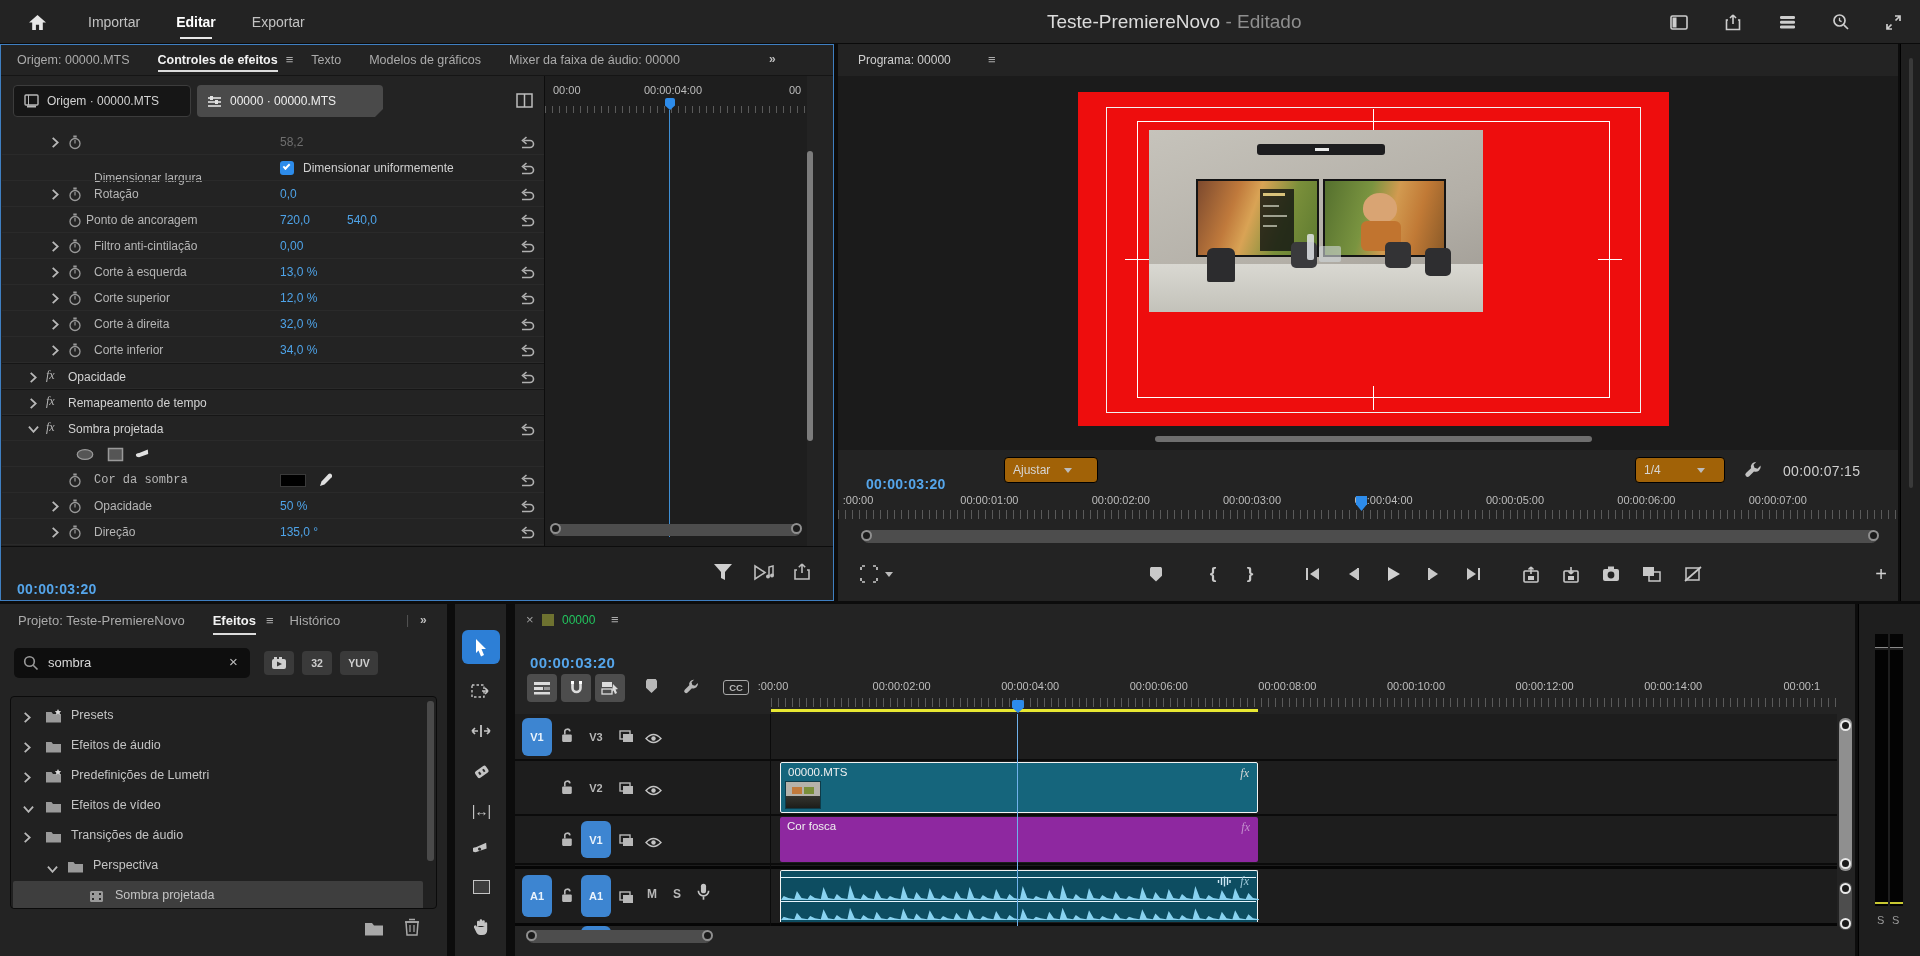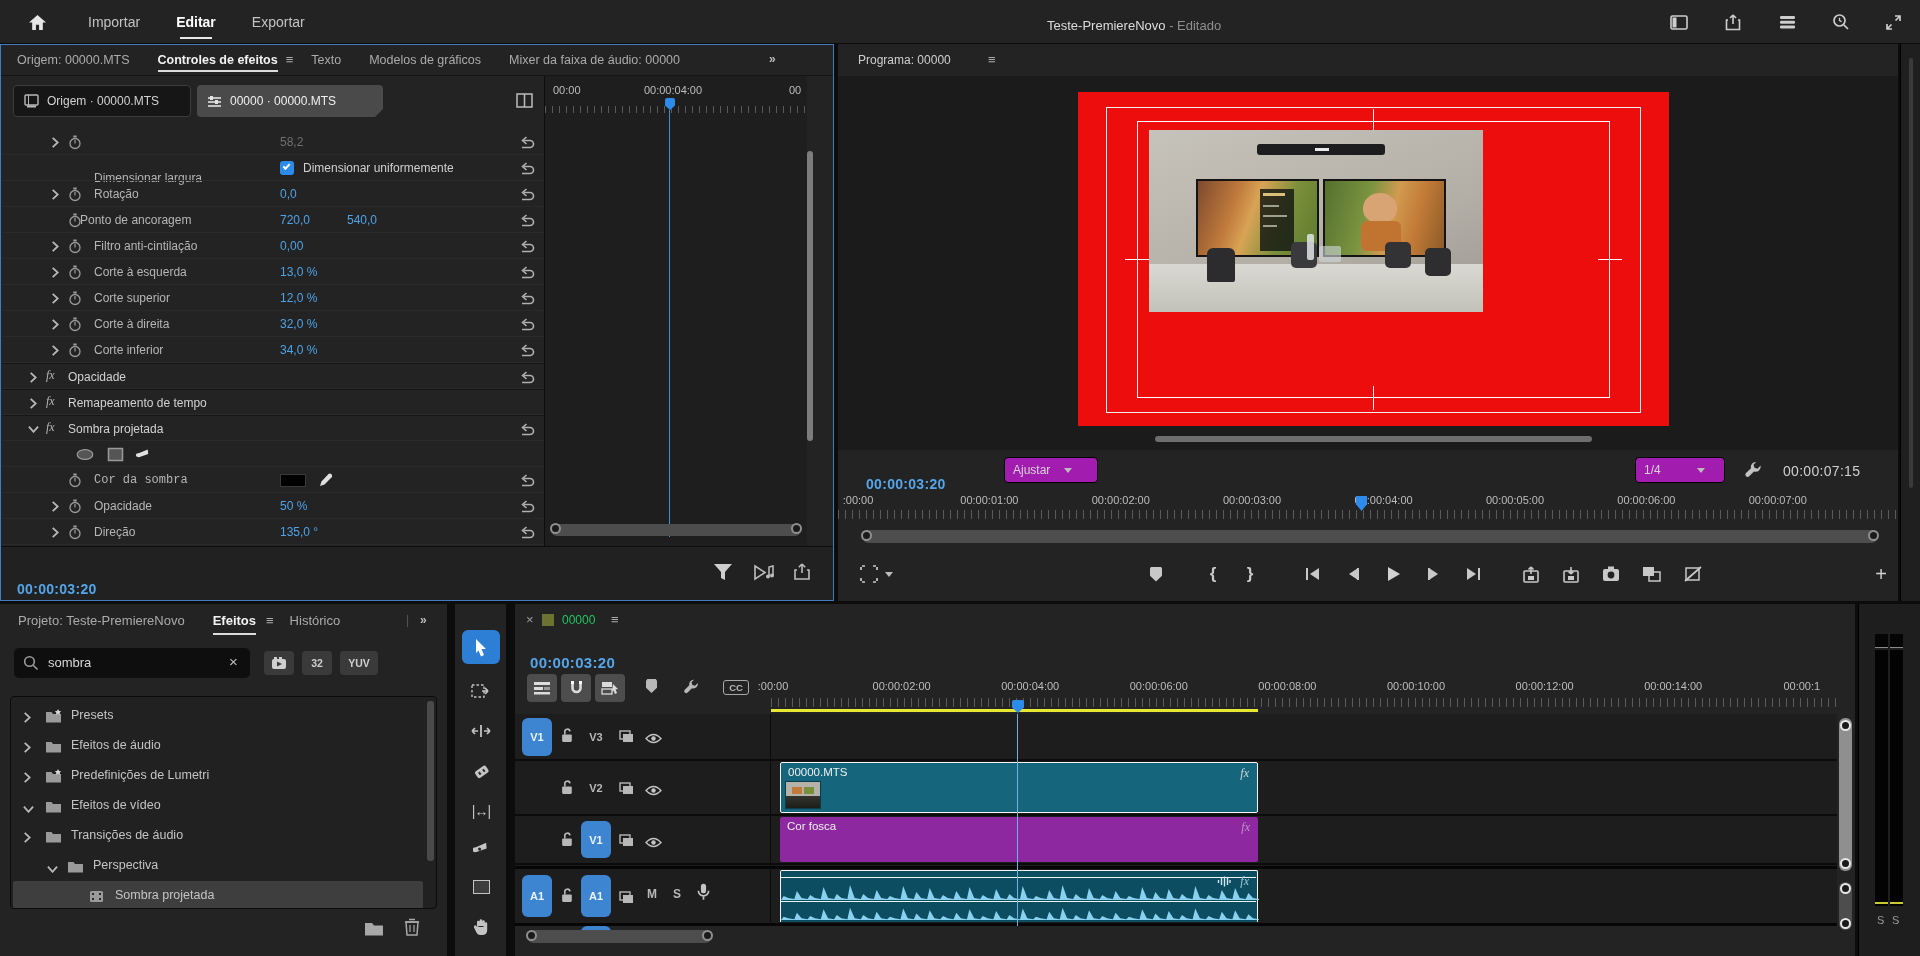--- a/index.html
+++ b/index.html
@@ -45,39 +45,39 @@
   .toolcell{position:absolute;left:7px;width:38px;height:34px;display:flex;align-items:center;justify-content:center;}
   .toolcell.active{background:#2d7fd6;border-radius:6px;}
   .tl-btn{position:absolute;top:0;width:30px;height:28px;border-radius:4px;display:flex;align-items:center;justify-content:center;}
   .tl-btn.on{background:#4d4d4d;}
   .pill{position:absolute;border-radius:6px;background:#3d85d1;color:#eaf3fc;font-size:11px;font-weight:bold;display:flex;align-items:center;justify-content:center;}
   .plain-target{position:absolute;font-size:11px;color:#b8b8b8;font-weight:bold;display:flex;align-items:center;justify-content:center;}
   .clipname{position:absolute;left:7px;top:3px;font-size:11.5px;color:#f0f0f0;white-space:nowrap;}
   .fxbadge{position:absolute;top:3px;right:8px;font-size:12px;font-style:italic;font-family:"Liberation Serif",serif;color:#d8d8d8;}
   .transport-ic{position:absolute;top:12px;width:26px;height:26px;display:flex;align-items:center;justify-content:center;color:#c8c8c8;}
   .brace{font-size:17px;color:#c8c8c8;font-weight:bold;}
-  .ddbox{position:absolute;background:#a21caf;border:1px solid #000;border-radius:4px;height:26px;display:flex;align-items:center;padding:0 8px;font-size:12px;color:#d6d6d6;}
+  .ddbox{position:absolute;background:#a16207;border:1px solid #000;border-radius:4px;height:26px;display:flex;align-items:center;padding:0 8px;font-size:12px;color:#d6d6d6;}
   .ddchev{width:0;height:0;border-left:4px solid transparent;border-right:4px solid transparent;border-top:5px solid #bcbcbc;margin-left:14px;}
   .badge{position:absolute;top:0;height:24px;border-radius:4px;background:#3a3a3a;color:#cfcfcf;font-size:10.5px;font-weight:bold;display:flex;align-items:center;justify-content:center;}
   .wavelane{position:absolute;left:0;width:478px;height:22px;}
   .tree-ic{position:absolute;top:8px;}
 </style>
 </head>
 <body>
 
 <div id="app">
 
   <div id="topbar" class="abs">
     <span class="tbicon" style="left:26px;">
       <svg width="17" height="15" viewBox="0 0 16 14">
           <path d="M8 0 L16 7 H13 V14 H9.5 V9 H6.5 V14 H3 V7 H0 Z" fill="#e6e6e6"></path>
         </svg>
     </span>
     <span id="menu" class="abs" style="left:70px;top:0;"><span class="menu-item">Importar</span><span class="menu-item active">Editar</span><span class="menu-item">Exportar</span></span>
-    <span class="abs txt" style="left:1047px;top:18px;font-size:13px;">
+    <span class="abs txt" style="left:1047px;top:11px;font-size:19px;">
       <span style="color:#dcdcdc;">Teste-PremiereNovo</span>
       <span style="color:#8f8f8f;">- Editado</span>
     </span>
     <span class="tbicon" style="left:1668px;">
       <svg width="18" height="15" viewBox="0 0 18 15">
           <rect x="1" y="1" width="16" height="13" rx="1.5" fill="none" stroke="#cdcdcd" stroke-width="1.6"></rect>
           <rect x="2.5" y="2.5" width="4" height="10" fill="#cdcdcd"></rect>
         </svg>
     </span>
     <span class="tbicon" style="left:1722px;">
@@ -196,21 +196,21 @@
           </span>
         </div>
         <div class="fxrow">
           <span class="ficon" style="left: 64px;">
             <svg width="14" height="15" viewBox="0 0 14 15">
               <circle cx="7" cy="8.5" r="5" fill="none" stroke="#9a9a9a" stroke-width="1.3"></circle>
               <rect x="5.3" y="0.5" width="3.4" height="2" fill="#9a9a9a"></rect>
               <line x1="7" y1="8.5" x2="7" y2="5" stroke="#9a9a9a" stroke-width="1.2"></line>
             </svg>
           </span>
-          <span class="flabel" style="left: 78px;">Ponto de ancoragem</span>
+          <span class="flabel" style="left: 84px;">Ponto de ancoragem</span>
           <span class="fval" style="left: 278px;">720,0</span>
           <span class="fval" style="left: 345px;">540,0</span>
           <span class="ficon" style="left: 516px;">
             <svg width="15" height="13" viewBox="0 0 15 13">
               <path d="M2 11.5 H10 a3.5 3.5 0 0 0 0 -7 H4" fill="none" stroke="#b0b0b0" stroke-width="1.6"></path>
               <path d="M6.5 1 L2.5 4.5 L6.5 8" fill="none" stroke="#b0b0b0" stroke-width="1.6"></path>
             </svg>
           </span>
         </div>
         <div class="fxrow">

